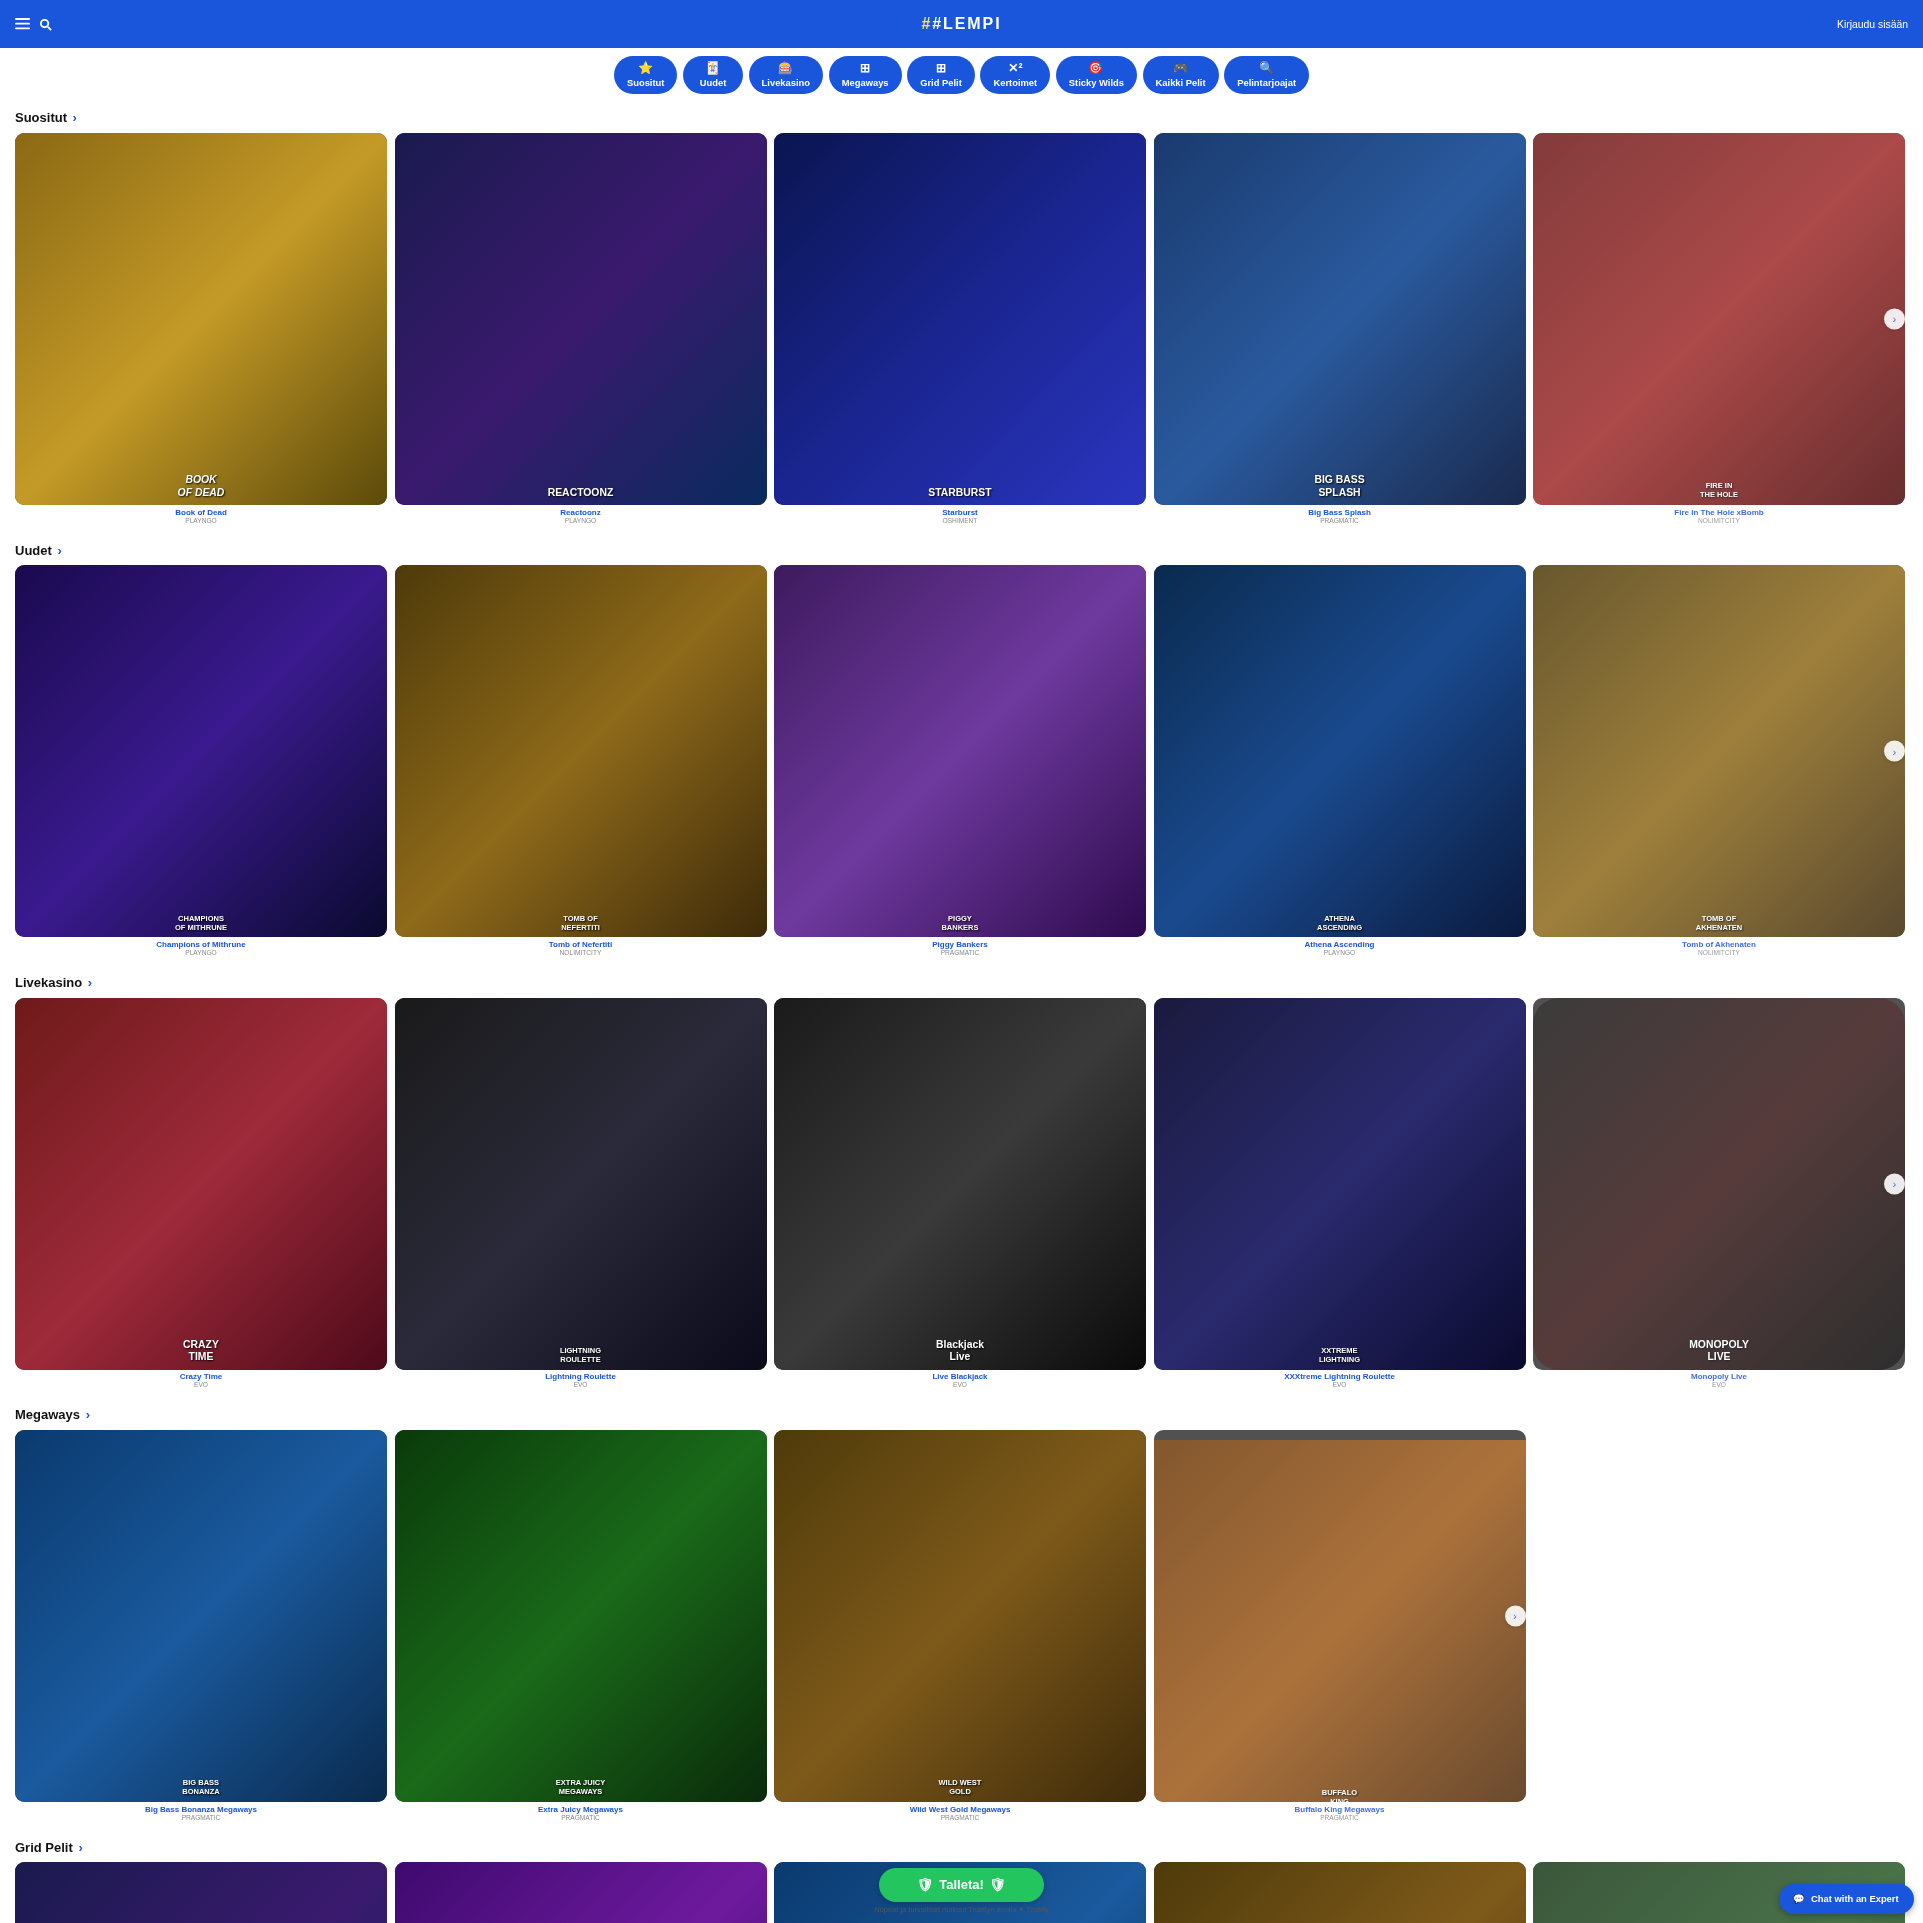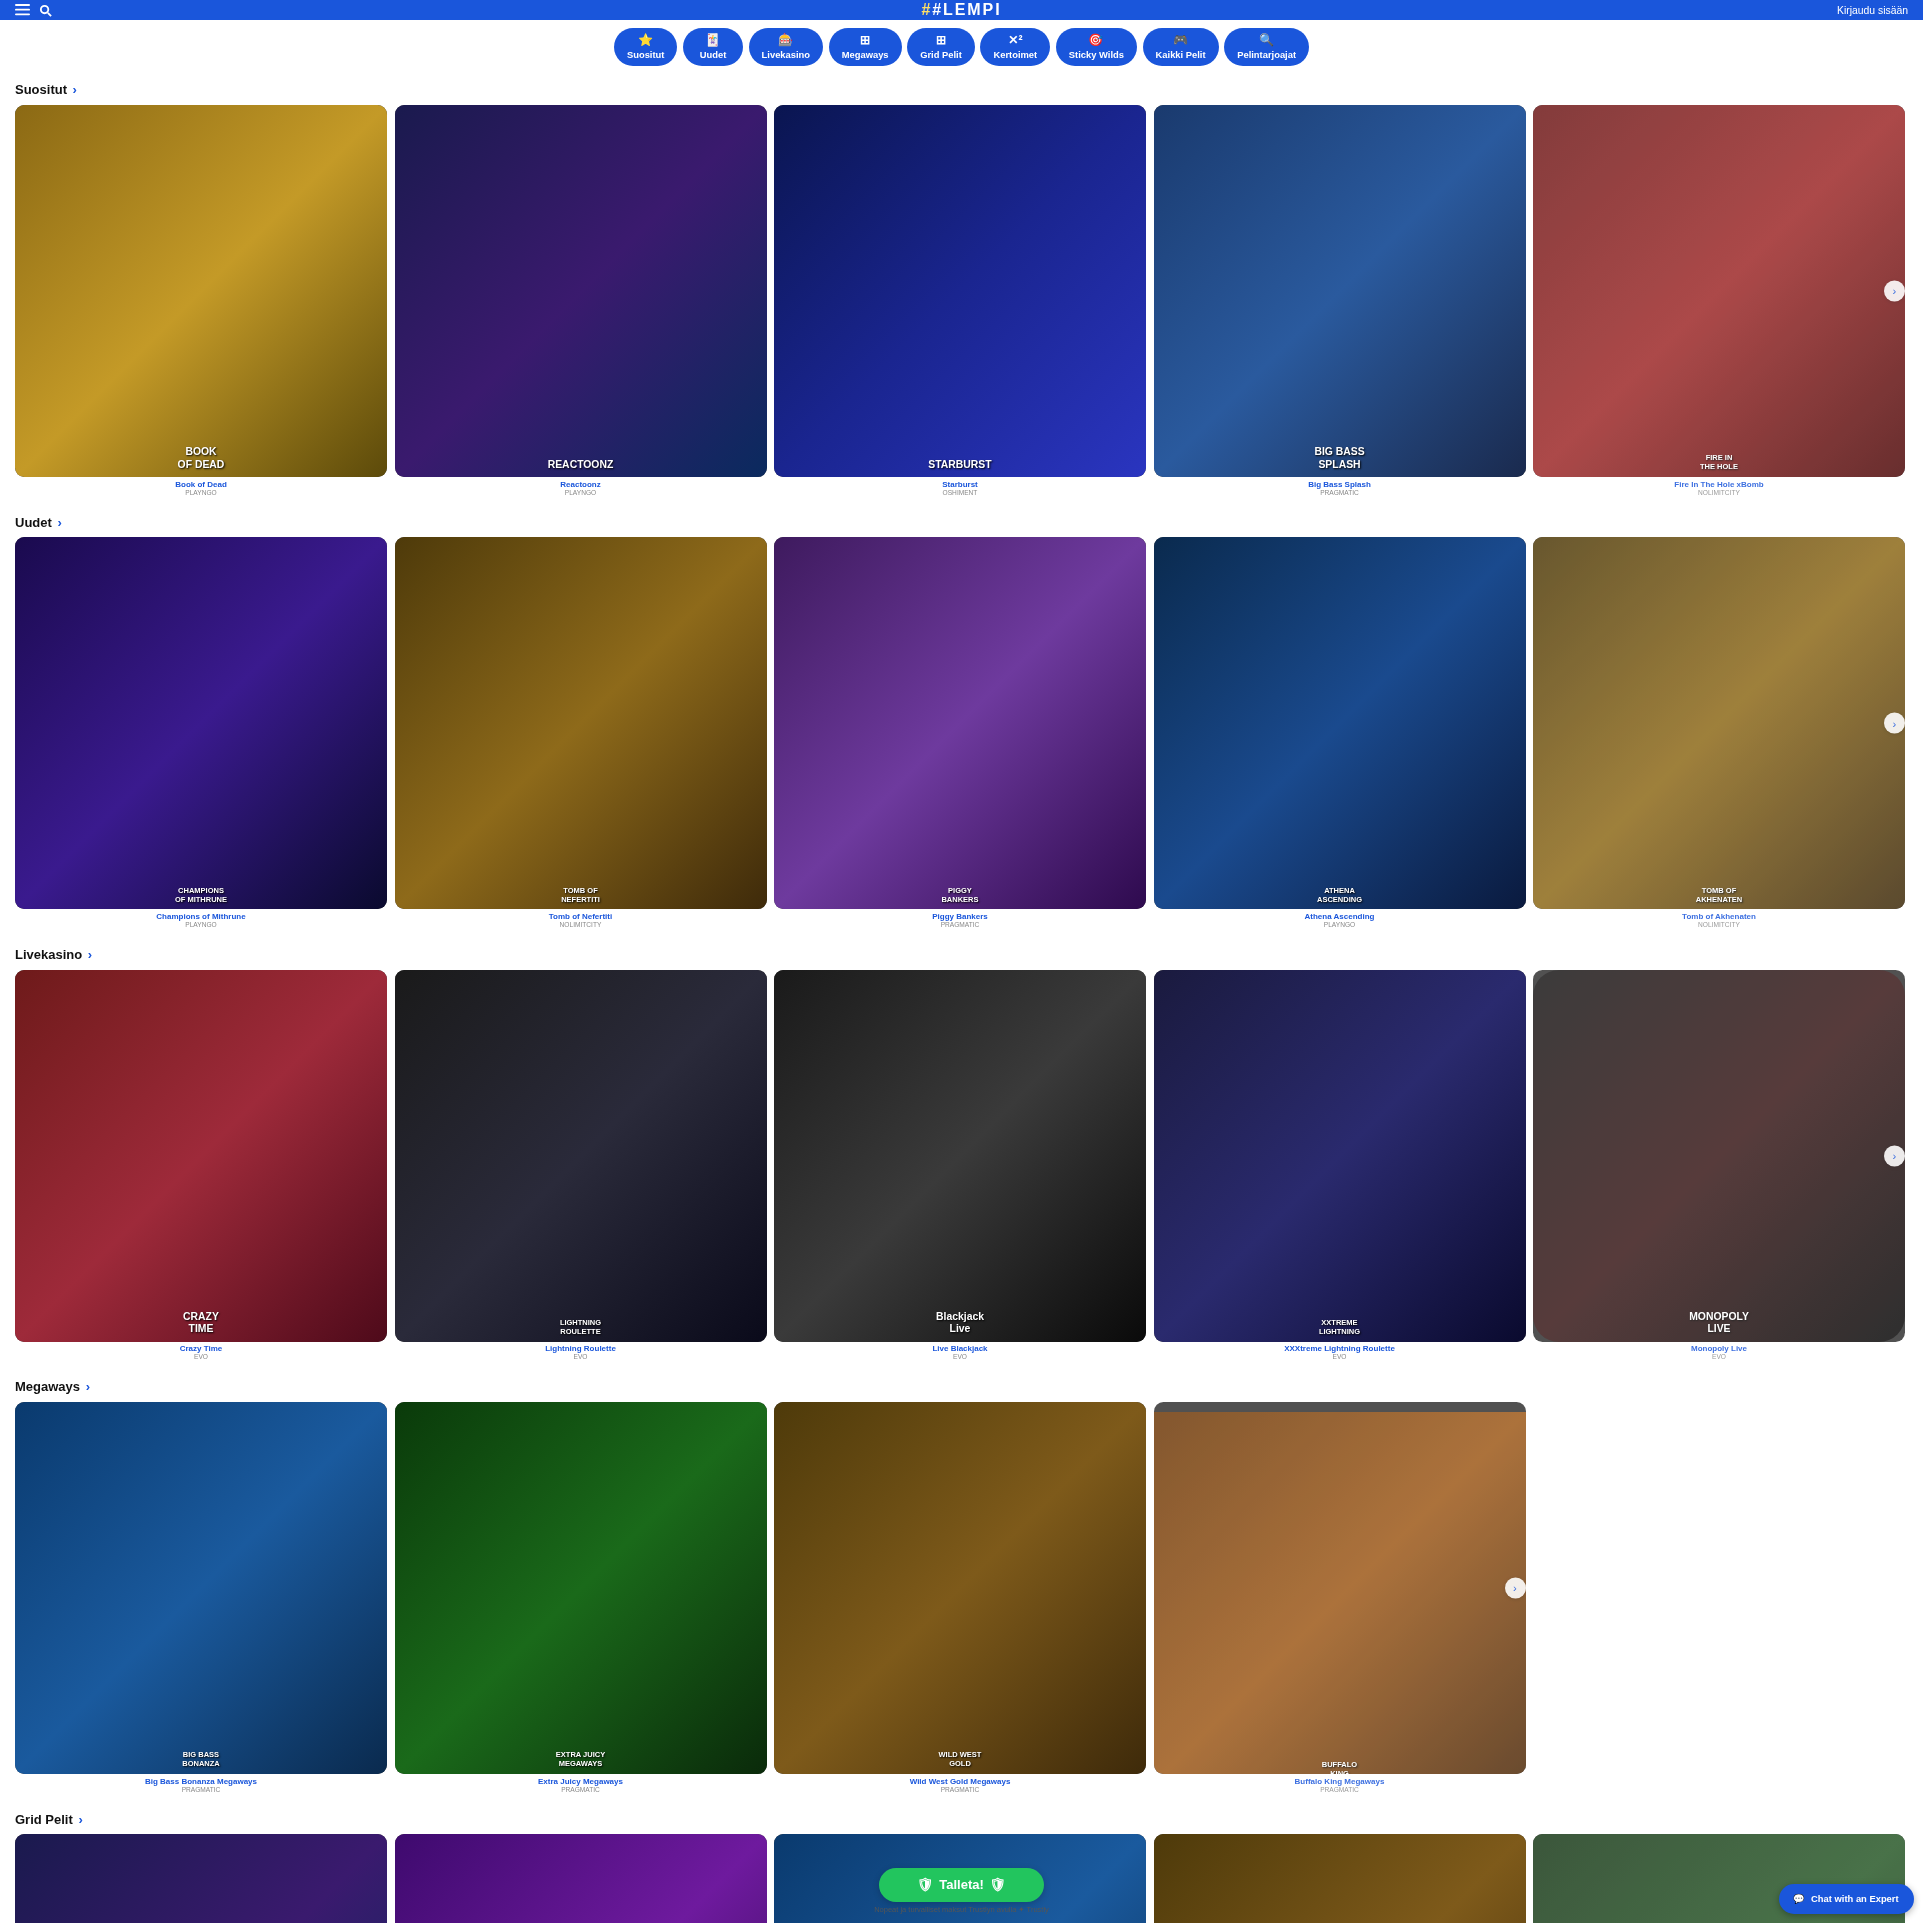--- a/index.html
+++ b/index.html
@@ -10,21 +10,21 @@
       font-size: 10.4px;
     }
 
     
     .header {
       background: #1a56db;
       display: flex;
       align-items: center;
       justify-content: space-between;
       padding: 0 15px;
-      height: 20px;
+      height: 48px;
       position: relative;
     }
     .header-left {
       display: flex;
       align-items: center;
       gap: 9.4px;
     }
     .header-center {
       position: absolute;
       left: 50%;
@@ -150,21 +150,21 @@
       text-align: center;
       font-size: 6.6px;
       color: #888;
       text-transform: uppercase;
       white-space: nowrap;
       overflow: hidden;
       text-overflow: ellipsis;
     }
 
     
-    .game-book-of-dead { background: linear-gradient(135deg, #8B6914, #c49a27, #5c4a0a); }
+    .game-book-of-dead { background: linear-gradient(135deg, #8B6914, #c49a27, #5c4a0a); font-style: italic; }
     .game-reactoonz { background: linear-gradient(135deg, #1a1a4e, #3a1a6e, #0a2a5e); }
     .game-starburst { background: linear-gradient(135deg, #0a1550, #1a2590, #2a35c0); }
     .game-big-bass { background: linear-gradient(135deg, #1a3a6e, #2a5a9e, #1a2a4e); }
     .game-fire-in-hole { background: linear-gradient(135deg, #6e1a1a, #9e2a2a, #4e0a0a); }
 
     .game-champions { background: linear-gradient(135deg, #1a0a4e, #3a1a8e, #0a0a2e); }
     .game-tomb-nefertiti { background: linear-gradient(135deg, #4e3a0a, #8e6a1a, #3e2a0a); }
     .game-piggy { background: linear-gradient(135deg, #3e1a5e, #6e3a9e, #2e0a4e); }
     .game-athena { background: linear-gradient(135deg, #0a2a4e, #1a4a8e, #0a1a3e); }
     .game-tomb-akh { background: linear-gradient(135deg, #4e3a0a, #8e6a1a, #3e2a0a); }

